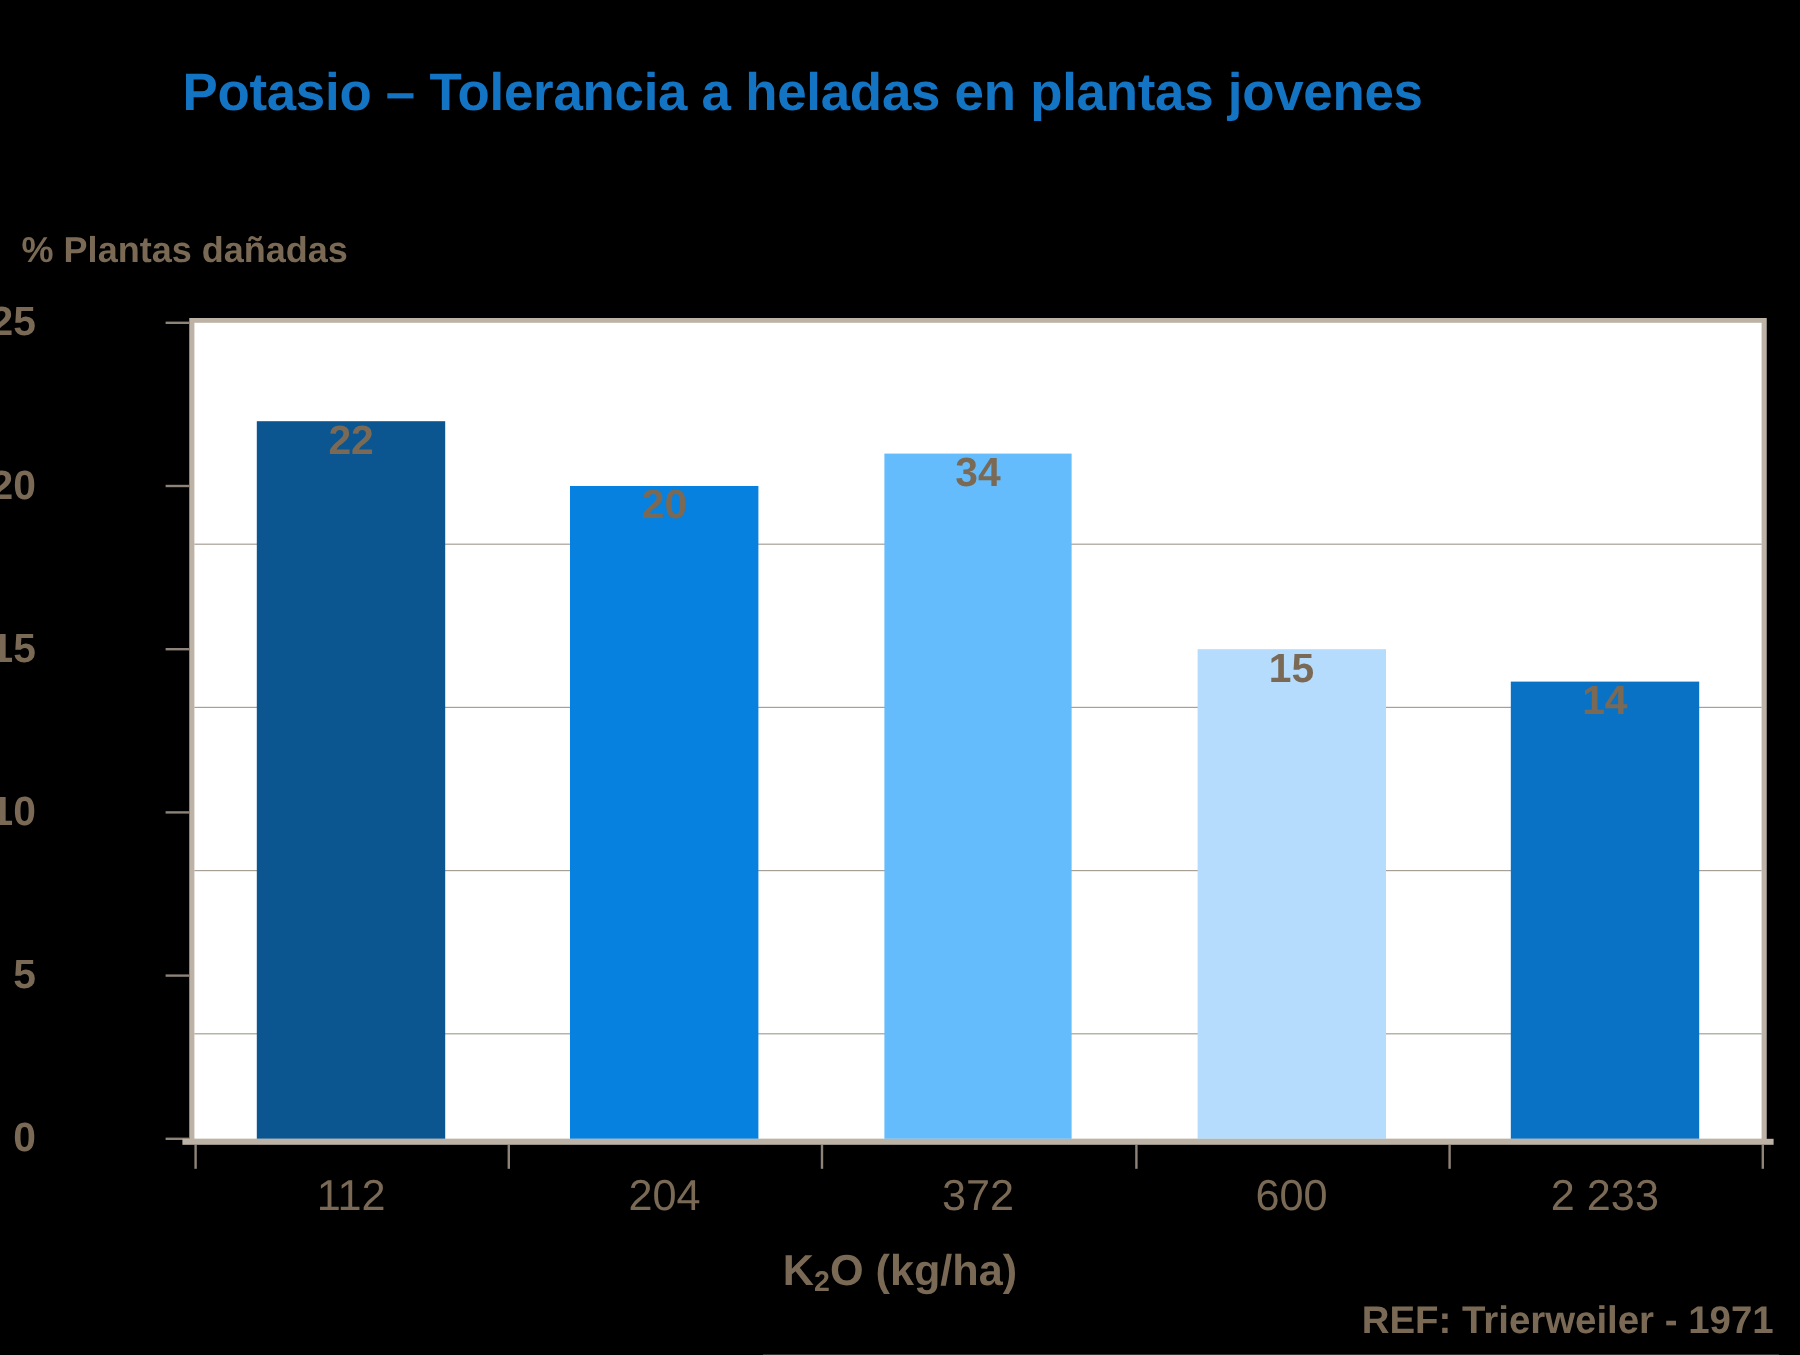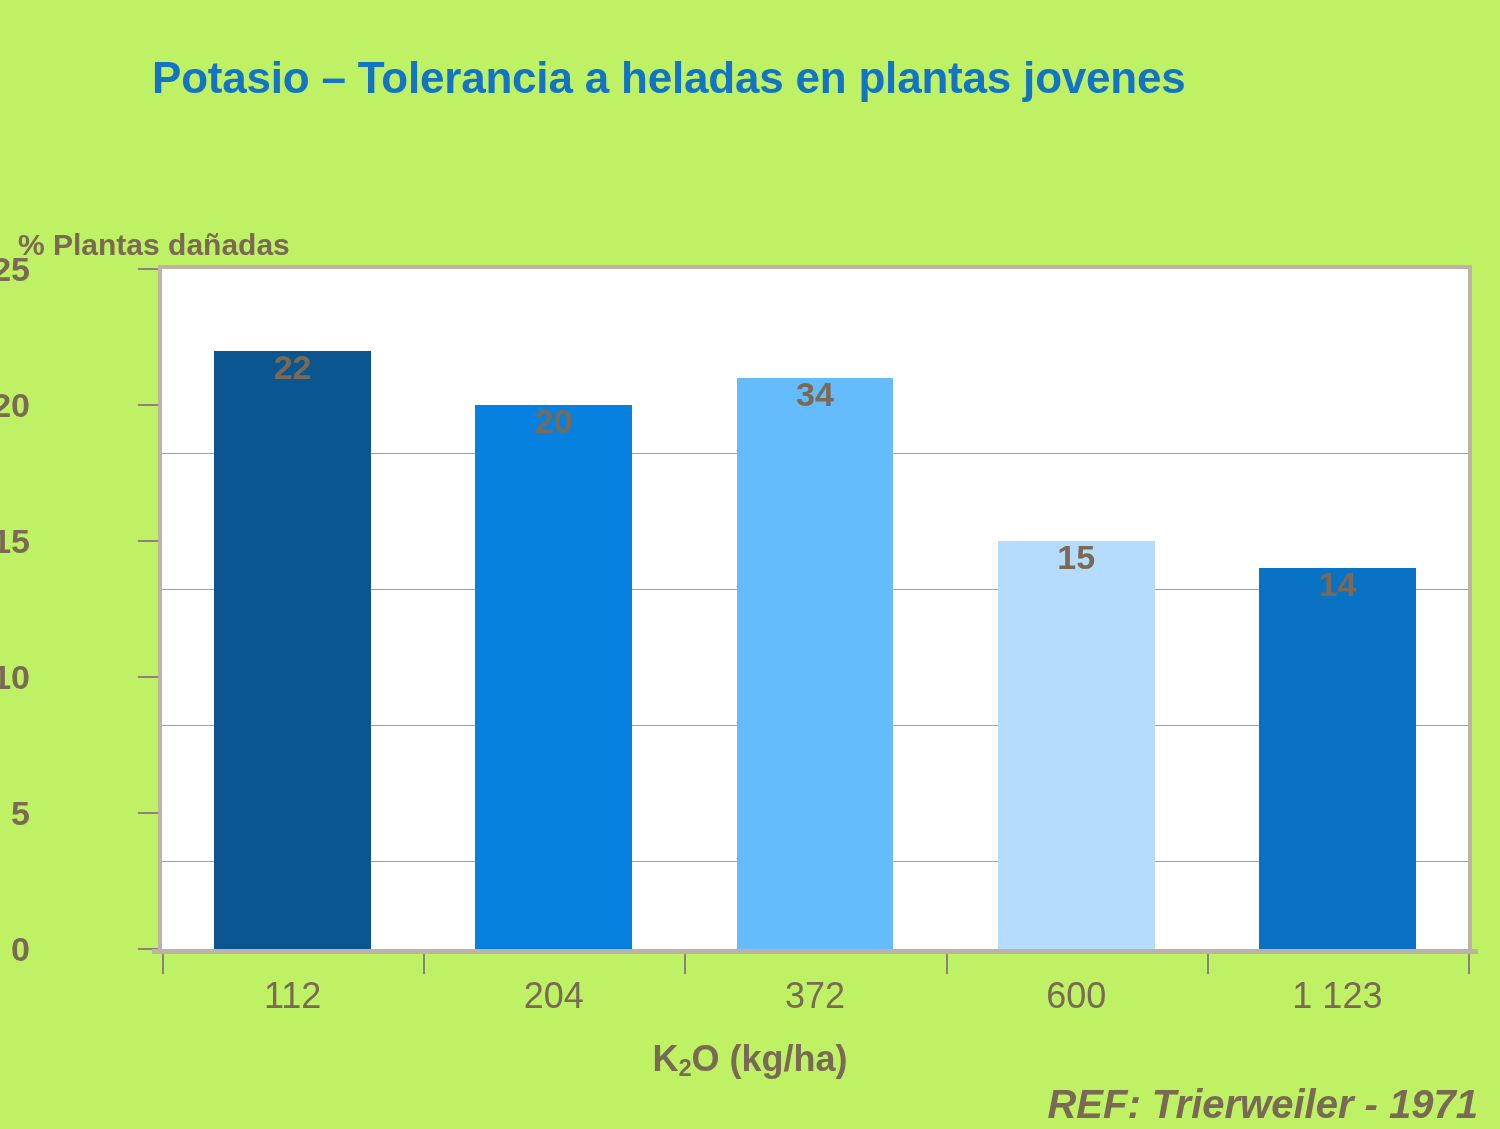--- a/index.html
+++ b/index.html
@@ -11,21 +11,21 @@
     width: 1500px;
     height: 1129px;
     font-family: "Liberation Sans", sans-serif;
     overflow: hidden;
     position: relative;
   }
 
   #slide {
     position: absolute;
     inset: 0;
-    background: #bef264;
+    background: #000000;
   }
 
   
   #chart-title {
     position: absolute;
     left: 152px;
     top: 48px;
     width: 1120px;
     font-size: 44px;
     font-weight: bold;
@@ -36,21 +36,20 @@
 
   
   #y-axis-caption {
     position: absolute;
     left: 18px;
     top: 192px;
     font-size: 30px;
     font-weight: bold;
     color: #7a6a55;
     white-space: nowrap;
-    margin-top: 36px;
   }
 
   
   #plot-frame {
     position: absolute;
     left: 158px;
     top: 265px;
     width: 1314px;
     height: 688px;
     box-sizing: border-box;
@@ -150,23 +149,22 @@
     vertical-align: baseline;
     position: relative;
     bottom: -0.22em;
   }
 
   
   #reference-note {
     position: absolute;
     right: 22px;
     top: 1082px;
-    font-size: 40px;
-    font-weight: bold;
-    font-style: italic;
+    font-size: 32px;
+    font-weight: bold;
     color: #7a6a55;
     white-space: nowrap;
   }
 </style>
 </head>
 <body>
 
 <div id="slide">
 
   <div id="chart-title">Potasio – Tolerancia a heladas en plantas jovenes</div>
@@ -202,21 +200,21 @@
       <div class="y-tick-label" style="top: 541px;">15</div>
       <div class="y-tick-mark" style="top: 541px;"></div>
       <div class="y-tick-label" style="top: 405px;">20</div>
       <div class="y-tick-mark" style="top: 405px;"></div>
       <div class="y-tick-label" style="top: 269px;">25</div>
       <div class="y-tick-mark" style="top: 269px;"></div>
       <div class="x-tick-label" style="left: 292.6px;">112</div>
       <div class="x-tick-label" style="left: 553.8px;">204</div>
       <div class="x-tick-label" style="left: 815px;">372</div>
       <div class="x-tick-label" style="left: 1076.2px;">600</div>
-      <div class="x-tick-label" style="left: 1337.4px;">1 123</div>
+      <div class="x-tick-label" style="left: 1337.4px;">2 233</div>
       <div class="x-tick-mark" style="left: 162px;"></div>
       <div class="x-tick-mark" style="left: 423.2px;"></div>
       <div class="x-tick-mark" style="left: 684.4px;"></div>
       <div class="x-tick-mark" style="left: 945.6px;"></div>
       <div class="x-tick-mark" style="left: 1206.8px;"></div>
       <div class="x-tick-mark" style="left: 1468px;"></div>
     </div>
 
   <div id="x-axis-line"></div>
 

